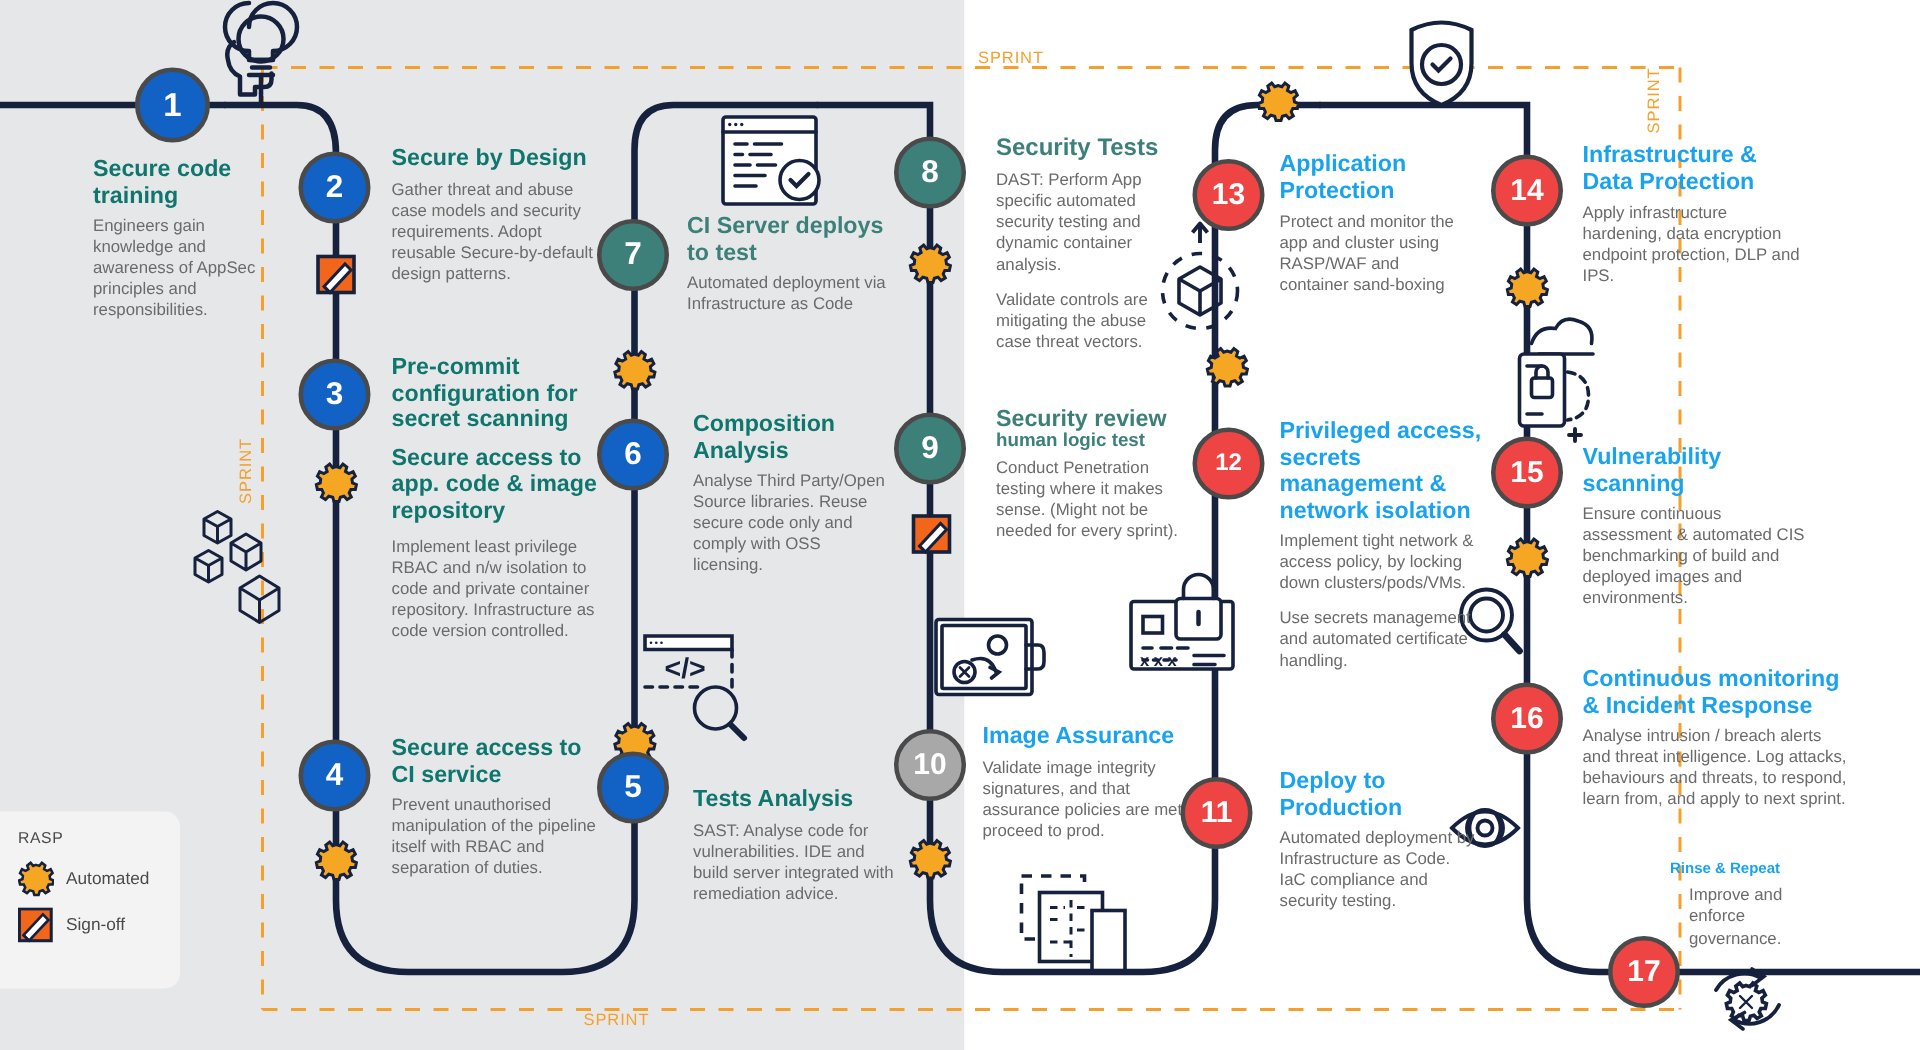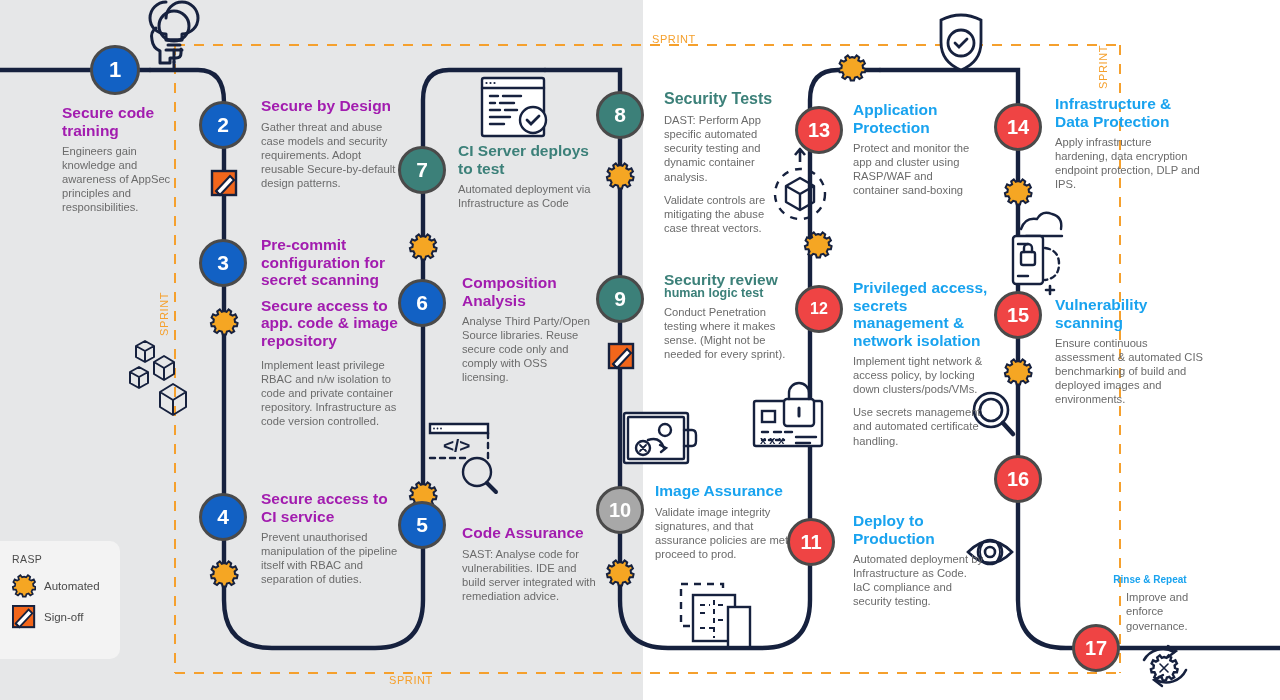--- a/index.html
+++ b/index.html
@@ -27,21 +27,21 @@
     z-index:6;
   }
   .n-blue{background:#1261c4;}
   .n-teal{background:#3c8079;}
   .n-lblue{background:#ef4444;}
   .n-grey{background:#a8a8a8;}
 
   
   .blk{position:absolute;z-index:5;}
   .h{font-weight:bold;line-height:1.13;margin:0 0 5px 0;}
-  .h-blue{color:#a21caf;}
+  .h-blue{color:#0f766e;}
   .h-lblue{color:#19a3ef;}
   .h-teal{color:#3c8079;}
   .sub{font-weight:bold;color:#3c8079;line-height:1.13;margin:-4px 0 5px 0;}
   .p{color:#6b6b6b;line-height:1.26;margin:0 0 9px 0;font-size:11.2px;}
   .p:last-child{margin-bottom:0;}
 
   
   .legend{
     position:absolute;left:0;top:541px;width:120px;height:118px;
     background:#f3f3f3;border-radius:0 10px 10px 0;z-index:9;
@@ -297,21 +297,21 @@
     <div class="h h-blue" style="font-size:15.5px;margin-top:8px;">Secure access to app. code &amp; image repository</div>
     <div class="p" style="margin-top:9px;">Implement least privilege RBAC and n/w isolation to code and private container repository. Infrastructure as code version controlled.</div>
   </div>
 
   <div class="blk" style="left:261px;top:490px;width:146px;">
     <div class="h h-blue" style="font-size:15.5px;">Secure access to CI service</div>
     <div class="p">Prevent unauthorised manipulation of the pipeline itself with RBAC and separation of duties.</div>
   </div>
 
   <div class="blk" style="left:462px;top:524px;width:140px;">
-    <div class="h h-blue" style="font-size:15.5px;">Code Assurance</div>
+    <div class="h h-blue" style="font-size:15.5px;">Tests Analysis</div>
     <div class="p">SAST: Analyse code for vulnerabilities.  IDE  and build server integrated with remediation advice.</div>
   </div>
 
   <div class="blk" style="left:462px;top:274px;width:130px;">
     <div class="h h-blue" style="font-size:15.5px;">Composition Analysis</div>
     <div class="p">Analyse Third Party/Open Source libraries. Reuse secure code only and comply with OSS licensing.</div>
   </div>
 
   <div class="blk" style="left:458px;top:142px;width:140px;">
     <div class="h h-teal" style="font-size:15.5px;">CI Server deploys to test</div>
@@ -354,20 +354,24 @@
   <div class="blk" style="left:1055px;top:95px;width:145px;">
     <div class="h h-lblue" style="font-size:15.5px;">Infrastructure &amp; Data Protection</div>
     <div class="p">Apply infrastructure hardening, data encryption endpoint protection, DLP and IPS.</div>
   </div>
 
   <div class="blk" style="left:1055px;top:296px;width:155px;">
     <div class="h h-lblue" style="font-size:15.5px;">Vulnerability scanning</div>
     <div class="p">Ensure continuous assessment &amp; automated CIS benchmarking of build and deployed images and environments.</div>
   </div>
 
+  <div class="blk" style="left:1055px;top:444px;width:180px;">
+    <div class="h h-lblue" style="font-size:15.5px;">Continuous monitoring &amp; Incident Response</div>
+    <div class="p">Analyse intrusion / breach alerts and threat intelligence. Log attacks, behaviours and threats, to respond, learn from, and apply to next sprint.</div>
+  </div>
 
   <div class="blk" style="left:1080px;top:574px;width:140px;text-align:left;">
     <div class="h h-lblue" style="font-size:10px;text-align:center;">Rinse &amp; Repeat</div>
     <div class="p" style="padding-left:46px;">Improve and enforce governance.</div>
   </div>
 
   <div class="sprint" style="left:652px;top:33px;">SPRINT</div>
   <div class="sprint vert" style="left:158px;top:292px;">SPRINT</div>
   <div class="sprint vert" style="left:1097px;top:45px;">SPRINT</div>
   <div class="sprint" style="left:389px;top:674px;">SPRINT</div>

